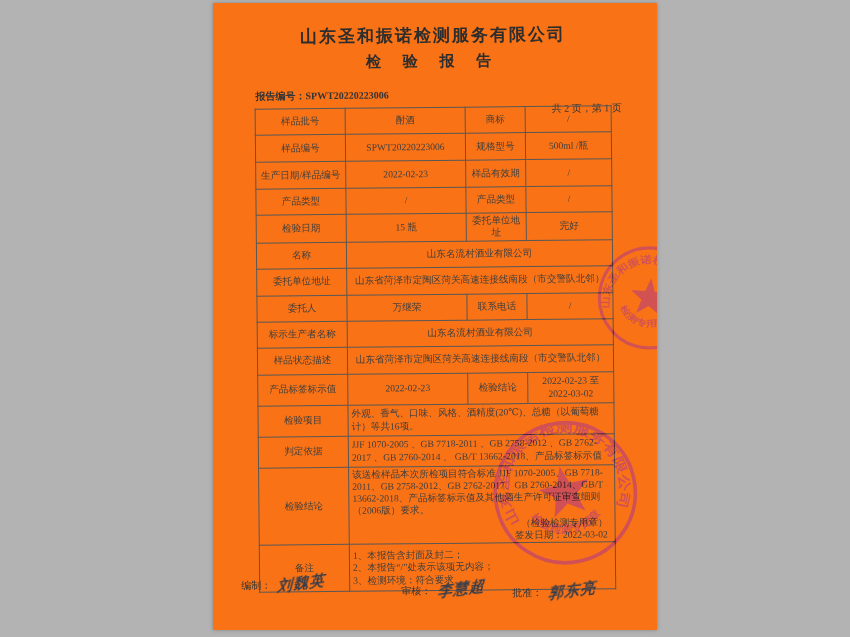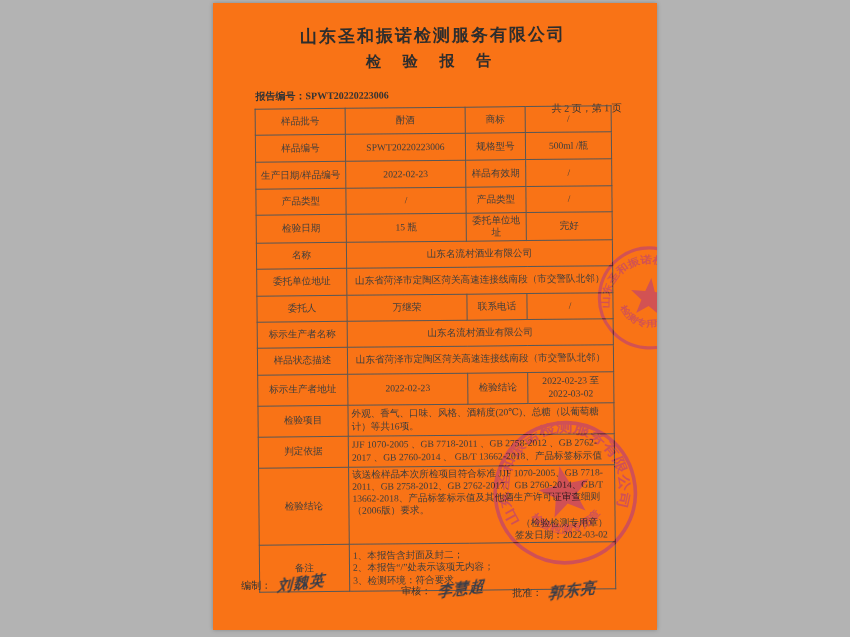--- a/index.html
+++ b/index.html
@@ -92,21 +92,21 @@
           </tr>
           <tr style="height: 26px;">
             <td>标示生产者名称</td>
             <td colspan="3">山东名流村酒业有限公司</td>
           </tr>
           <tr style="height: 27px;">
             <td>样品状态描述</td>
             <td colspan="3">山东省菏泽市定陶区菏关高速连接线南段（市交警队北邻）</td>
           </tr>
           <tr style="height: 31px;">
-            <td>标示生产者地址</td>
+            <td>产品标签标示值</td>
             <td>2022-02-23</td>
             <td>检验结论</td>
             <td>2022-02-23 至 2022-03-02</td>
           </tr>
           <tr style="height: 31px;">
             <td>检验项目</td>
             <td colspan="3" class="al">外观、香气、口味、风格、酒精度(20℃)、总糖（以葡萄糖计）等共16项。</td>
           </tr>
           <tr style="height: 31px;">
             <td>判定依据</td>

